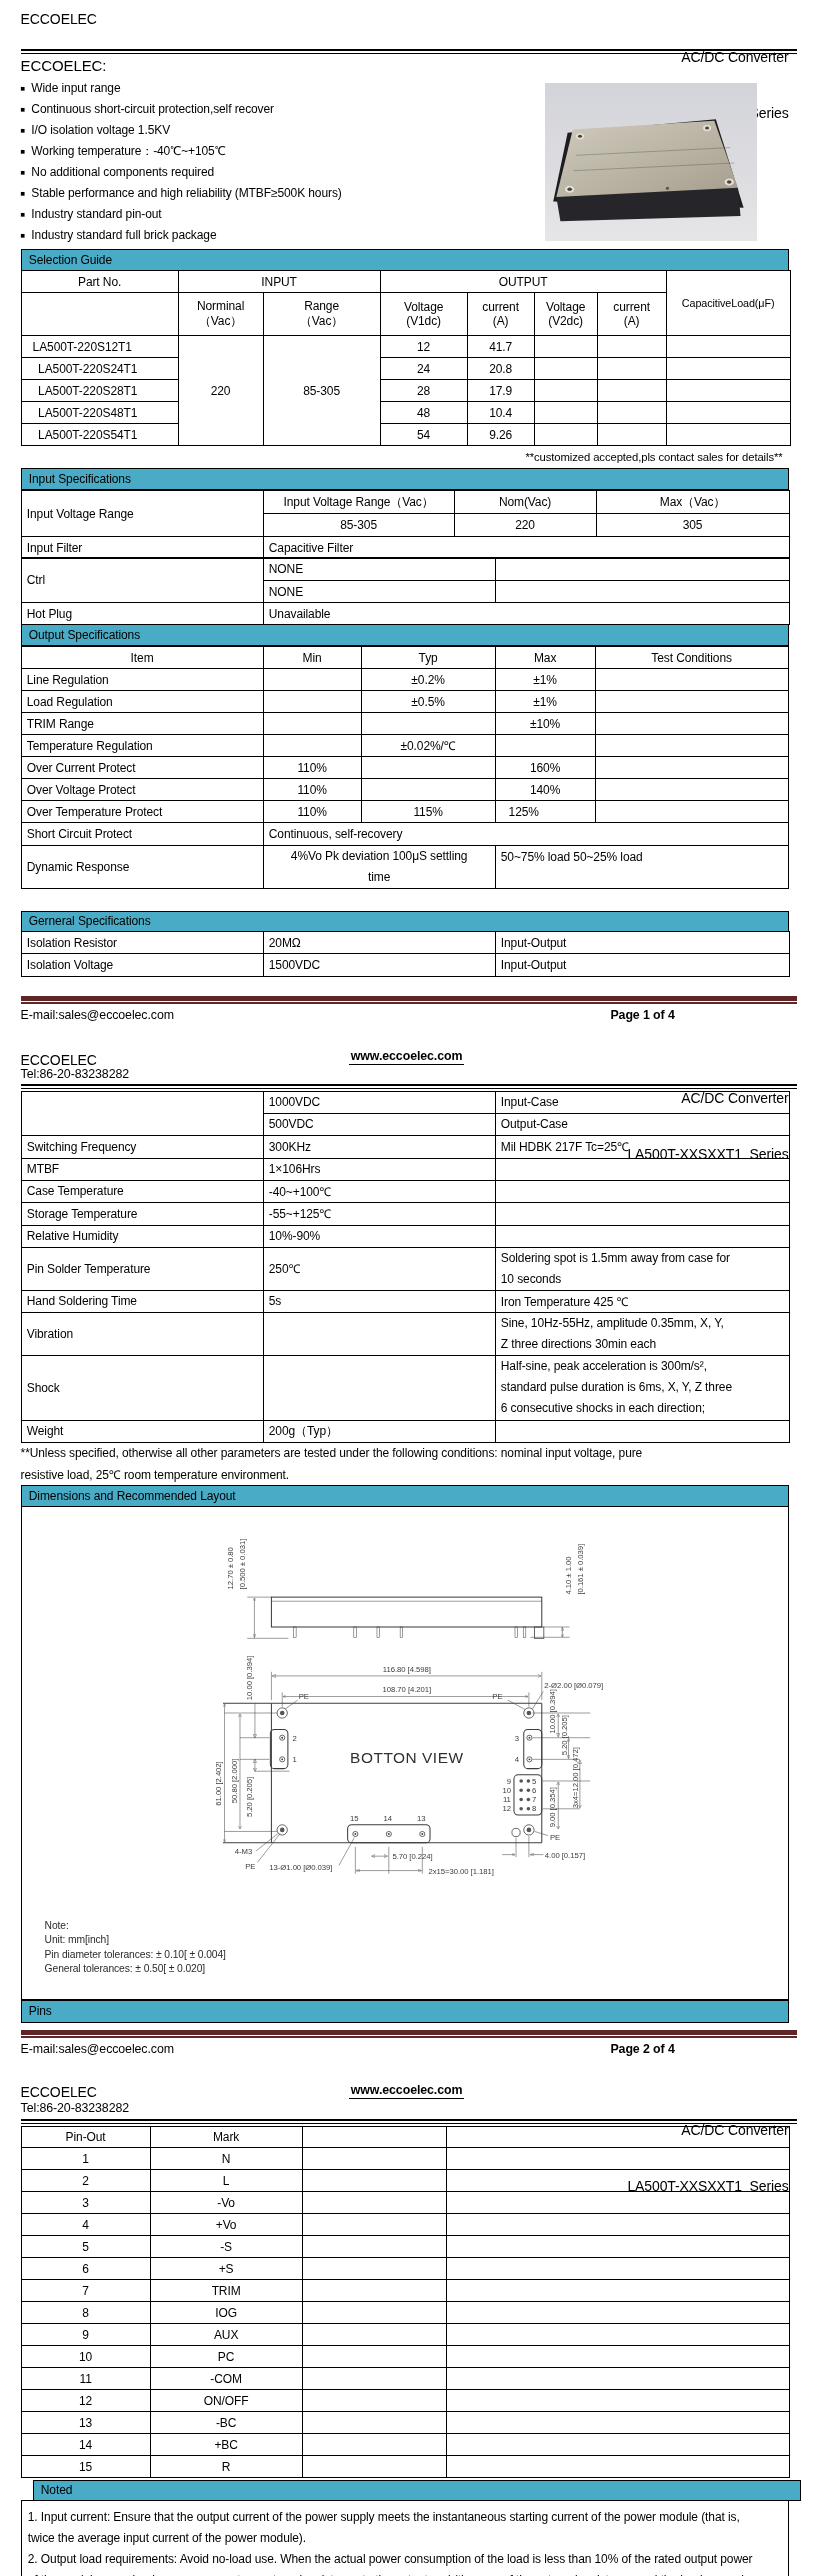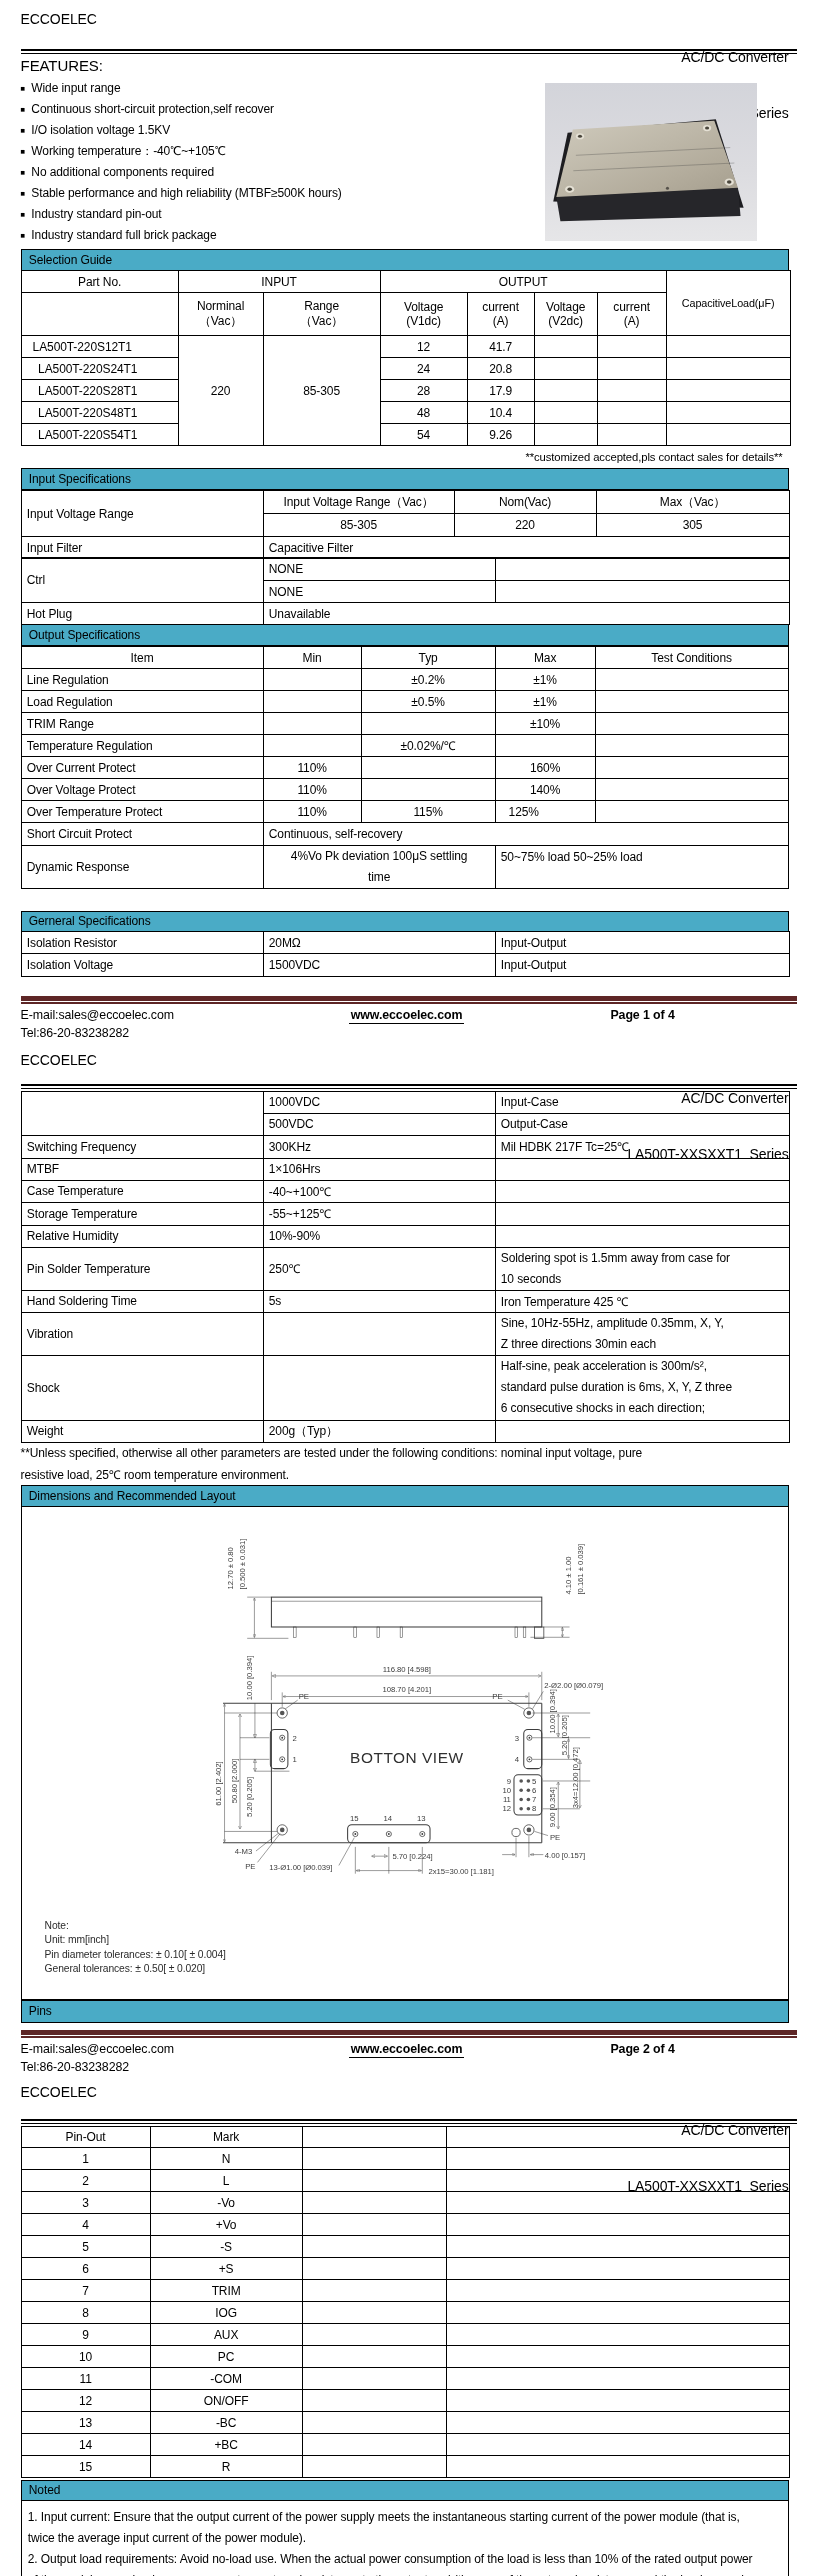--- a/index.html
+++ b/index.html
@@ -27,21 +27,21 @@
   tr.h41{height:21px}tr.h42{height:21.6px}tr.h43{height:22px}tr.h44{height:23px}
   tr.h82{height:42px}tr.h83{height:43px}tr.h84{height:43px}tr.h127{height:65px}
   .ln{line-height:21px;white-space:nowrap;}
   .sgnote{left:20.6px;width:762px;height:21px;line-height:21px;text-align:right;font-size:11.3px;}
   
   .footer{left:20.6px;width:776px;}
   .fbar{height:4.6px;background:#5E2626;}
   .fthin{height:1.5px;background:#5E2626;margin-top:1.5px;}
   .frow{display:flex;align-items:flex-start;margin-top:4.1px;font-size:12.4px;}
   .frow .fe{width:258px;}
-  .frow .fw{flex:1;text-align:center;}
+  .frow .fw{flex:1;text-align:center;margin-top:41px;}
   .frow .fw span{font-weight:bold;border-bottom:1.5px solid #000;padding:0 2.1px 1px;}
   .frow .fp{width:216px;text-align:center;padding-right:46px;font-weight:bold;}
   .ftel{margin-top:4.6px;font-size:12.4px;}
   
   .dimbox{left:20.6px;width:768px;height:493px;border:1px solid #000;border-top:none;box-sizing:border-box;}
   .dwg-notes{position:absolute;left:23px;top:412px;font-size:10.3px;line-height:14.4px;color:#2b2b2b;}
   svg text{font-family:"Liberation Sans",sans-serif;fill:#3c3c3c;font-size:15px;}
   svg .big{font-size:30px;fill:#303030;letter-spacing:1px;}
   svg line,svg path,svg rect.o,svg circle.o{stroke:#3c3c3c;fill:none;}
   
@@ -56,21 +56,21 @@
 
   <div class="abs hdr" style="top:11.3px">
     <div class="co">ECCOELEC</div>
     <div class="ttl">
       <div>AC/DC Converter</div>
       <div>LA500T-XXSXXT1  Series</div>
     </div>
   </div>
   <div class="abs rule2" style="top:49px"></div>
 
-  <div class="abs feat-title" style="top:57px">FEATURES:</div>
+  <div class="abs feat-title" style="top:57px">ECCOELEC:</div>
   <div class="abs features" style="top:78px">
     <div class="fitem"><span class="bullet">■</span><span>Wide input range</span></div>
     <div class="fitem"><span class="bullet">■</span><span>Continuous short-circuit protection,self recover</span></div>
     <div class="fitem"><span class="bullet">■</span><span>I/O isolation voltage 1.5KV</span></div>
     <div class="fitem"><span class="bullet">■</span><span>Working temperature：-40℃~+105℃</span></div>
     <div class="fitem"><span class="bullet">■</span><span>No additional components required</span></div>
     <div class="fitem"><span class="bullet">■</span><span>Stable performance and high reliability (MTBF≥500K hours)</span></div>
     <div class="fitem"><span class="bullet">■</span><span>Industry standard pin-out</span></div>
     <div class="fitem"><span class="bullet">■</span><span>Industry standard full brick package</span></div>
   </div>
@@ -733,21 +733,21 @@
         </tr>
     <tr class="h43">
           <td class="c">15</td>
           <td class="c">R</td>
           <td></td>
           <td></td>
         </tr>
   </tbody>
     </table>
 
-  <div class="abs bar" style="top:2480px;height:20.6px;line-height:19.6px;">Noted</div>
+  <div class="abs bar" style="top:2480px;height:20.6px;line-height:19.6px;margin-left:12px;">Noted</div>
   <div class="abs notebox" style="top:2500px">
     <div class="ln">1. Input current: Ensure that the output current of the power supply meets the instantaneous starting current of the power module (that is,</div>
     <div class="ln">twice the average input current of the power module).</div>
     <div class="ln">2. Output load requirements: Avoid no-load use. When the actual power consumption of the load is less than 10% of the rated output power</div>
     <div class="ln">of the module or no load occurs, connect an external resistance to the output end (the sum of the external resistance and the load power is</div>
 
   </div>
 
 </div>
 

